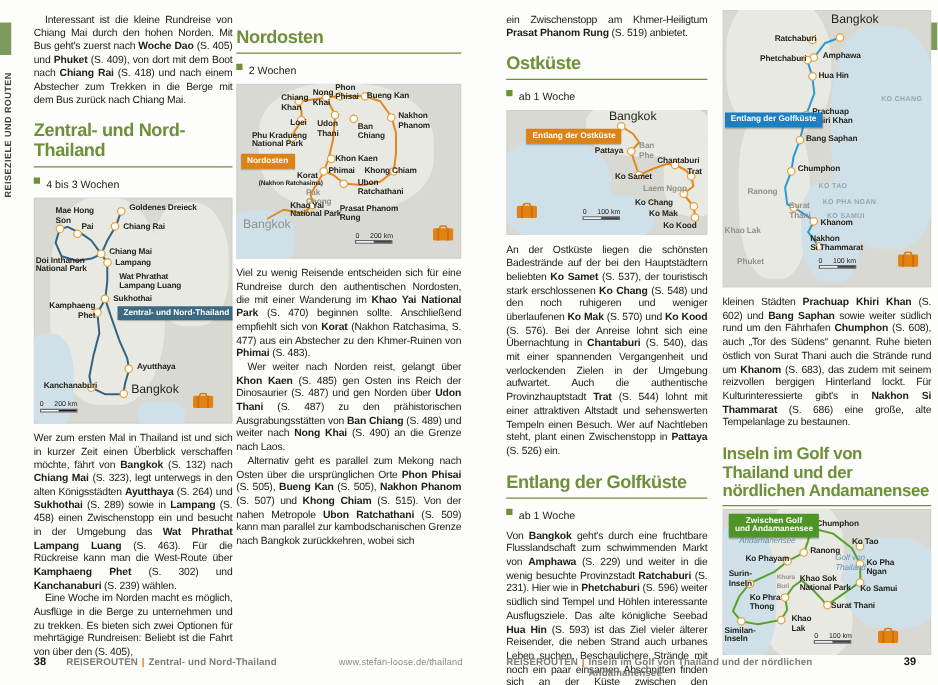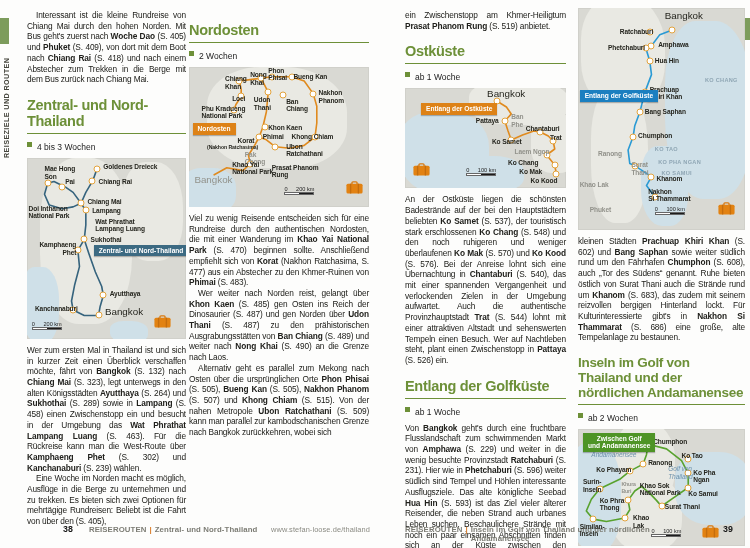--- a/index.html
+++ b/index.html
@@ -53,21 +53,21 @@
   .m-scale-row{display:flex;justify-content:space-between;font-size:5.6px;color:#222;font-style:normal;}
   .m-scale-row i{font-style:normal;}
   .m-scale-line{display:flex;width:30px;height:3px;border:0.5px solid #666;box-sizing:border-box;}
   .m-scale-line i{flex:1;}
   .m-scale-line i:first-child{background:#fff;}
   .m-scale-line i:last-child{background:#1c1c1c;}
   .m-case{position:absolute;z-index:5;}
   .footer{position:absolute;top:524px;display:flex;align-items:baseline;font-size:7.8px;color:#7c7c74;font-weight:bold;letter-spacing:0.1px;}
   .f-left{left:27px;width:343px;}
   .f-right{left:405px;width:328px;justify-content:flex-end;}
-  .f-num{color:#141414;font-size:8.8px;margin-left:36px;}
+  .f-num{color:#141414;font-size:8.8px;}
   .f-left .f-num{margin-right:16px;}
   .f-right .f-num{margin-left:14px;}
   .f-sep{color:#d97c2a;margin:0 3px;}
   .f-url{margin-left:auto;font-weight:normal;color:#8a8a82;font-size:7.4px;}
   .tab-sq{position:absolute;background:#7d9c5c;}
   .tab-sq.l{left:0;top:18px;width:9px;height:26px;}
   .tab-sq.r{right:0;top:18px;width:16px;height:22px;}
   .tab-box{position:absolute;width:15px;height:110px;}
   .tab-box.l{left:2px;top:48px;}
   .tab-box.r{right:1px;top:50px;}
@@ -356,24 +356,20 @@
         </div>
         <div class="m-case" style="left: 84%; top: 87%;"><svg viewBox="0 0 20 15" width="17" height="13">
             <rect x="7" y="0.8" width="6" height="4" rx="1.2" fill="none" stroke="#d97a10" stroke-width="1.6"></rect>
             <rect x="0.5" y="3" width="19" height="11.5" rx="1.8" fill="#e28212"></rect>
             <rect x="4.6" y="3" width="1.6" height="11.5" fill="#c56d0c"></rect>
             <rect x="13.8" y="3" width="1.6" height="11.5" fill="#c56d0c"></rect>
           </svg></div>
       </div>
     <p class="body">kleinen Städten <b>Prachuap Khiri Khan</b> (S. 602) und <b>Bang Saphan</b> sowie weiter südlich rund um den Fährhafen <b>Chumphon</b> (S. 608), auch „Tor des Südens“ genannt. Ruhe bieten östlich von Surat Thani auch die Strände rund um <b>Khanom</b> (S. 683), das zudem mit seinem reizvollen bergigen Hinterland lockt. Für Kulturinteressierte gibt's in <b>Nakhon Si Thammarat</b> (S. 686) eine große, alte Tempelanlage zu bestaunen.</p>
     <h2 class="rh two">Inseln im Golf von Thailand und der nördlichen Andamanensee</h2>
-    <div class="dur">
-      <span class="sq"></span>
-      <span>ab 2 Wochen</span>
-    </div>
     <div class="map" style="height:117px">
         <div class="m-land" style="left: 22%; top: -6%; width: 36%; height: 70%;"></div>
         <div class="m-land" style="left: 20%; top: 40%; width: 42%; height: 64%;"></div>
         <div class="m-sea" style="left: -6%; top: 12%; width: 32%; height: 92%;"></div>
         <div class="m-sea" style="left: 58%; top: 20%; width: 46%; height: 62%;"></div>
         <svg viewBox="0 0 100 100" preserveAspectRatio="none" class="m-routes">
           <polyline points="42,13 41,22 39,30 31,36 25,43 13,51 8,60 5,70 9,77 17,79 28,76 31,69 30,61 34,53 38,49 43,55 47,61 50,66 58,58 66,50 66,38 62,27 53,17 42,13" fill="none" stroke="#58a22e" stroke-width="1.6" stroke-linejoin="round" stroke-linecap="round" vector-effect="non-scaling-stroke"></polyline>
         </svg>
         <div class="m-dot" style="left: 42%; top: 13%;"></div>
         <div class="m-dot" style="left: 66%; top: 26%;"></div>

